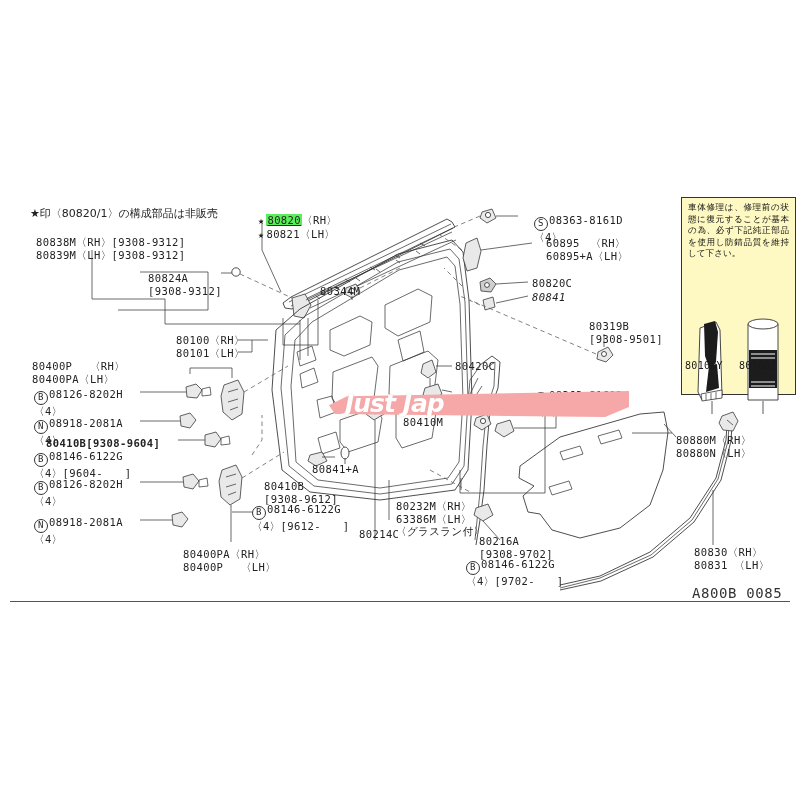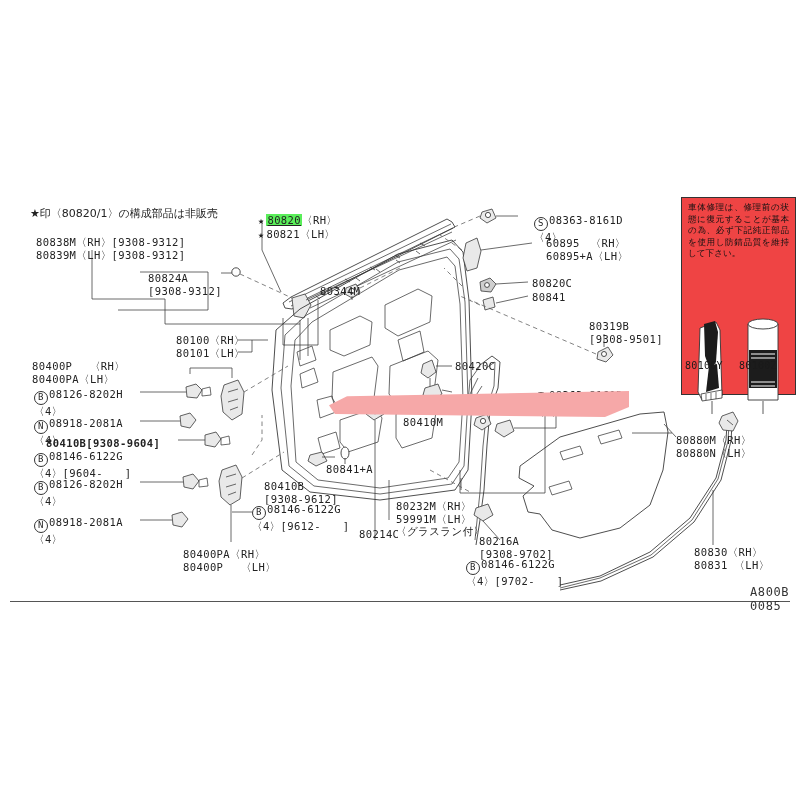--- a/index.html
+++ b/index.html
@@ -12,21 +12,21 @@
   .lbl.jp{font-family:"DejaVu Sans","Liberation Sans",sans-serif;letter-spacing:0px;}
 
   .circ{display:inline-block;width:12px;height:12px;border:1px solid #333;
         border-radius:50%;text-align:center;line-height:11px;font-size:9px;
         vertical-align:-2px;margin-right:1px;}
   .star{font-size:10px;vertical-align:0px;margin-right:2px;}
   .hl{background:#5aee5a;padding:0 1px;text-decoration:underline;}
 
   
   #notebox{position:absolute;left:681px;top:197px;width:113px;height:196px;
-           border:1px solid #333;background:#ef4444;}
+           border:1px solid #333;background:#fef9c3;}
   #notetext{position:absolute;left:6px;top:4px;width:101px;font-size:8.6px;
             line-height:11.6px;letter-spacing:0px;
             font-family:"DejaVu Sans","Liberation Sans",sans-serif;
             text-align:justify;color:#111;}
   .tubelbl{position:absolute;font-size:10px;letter-spacing:0.3px;}
 
   
   #wm{position:absolute;left:329px;top:385px;width:300px;height:36px;
       pointer-events:none;}
   #wmband{position:absolute;left:0;top:6px;width:300px;height:26px;
@@ -34,21 +34,21 @@
           clip-path:polygon(0% 55%,6% 20%,100% 0%,100% 62%,92% 100%,2% 88%);}
   #wmtext{position:absolute;left:16px;top:6px;width:270px;height:26px;
           color:#ffffff;font-style:italic;font-weight:bold;font-size:25px;
           letter-spacing:-1px;line-height:26px;
           font-family:"DejaVu Sans","Liberation Sans",sans-serif;
           text-shadow:0 0 1px rgba(244,150,150,.9);}
 
   
   #botrule{position:absolute;left:10px;top:601px;width:780px;height:0;
            border-top:1px solid #555;}
-  #code{position:absolute;left:750px;top:585px;font-size:12px;letter-spacing:0.6px;color:#333;}
+  #code{position:absolute;left:692px;top:585px;font-size:14px;letter-spacing:0.6px;color:#333;}
 </style>
 </head>
 <body>
 
 <svg id="sheet" viewBox="0 0 800 800">
   <defs>
     <style>
       .ln{stroke:#3a3a3a;stroke-width:0.9;fill:none;}
       .ln2{stroke:#3a3a3a;stroke-width:0.75;fill:none;}
       .dsh{stroke:#5a5a5a;stroke-width:0.75;fill:none;stroke-dasharray:4.5 3.5;}
@@ -257,37 +257,37 @@
 
 <div id="labels-layer">
     <div class="lbl" style="left: 36px; top: 236px; text-align: right;"><div>80838M〈RH〉[9308-9312]</div><div>80839M〈LH〉[9308-9312]</div></div>
     <div class="lbl" style="left: 148px; top: 272px;"><div>80824A</div><div>[9308-9312]</div></div>
     <div class="lbl" style="left: 258px; top: 214px;"><div><span class="star">★</span><span class="hl">80820</span>〈RH〉</div><div><span class="star">★</span>80821〈LH〉</div></div>
     <div class="lbl" style="left: 320px; top: 285px;"><div>80344M</div></div>
     <div class="lbl" style="left: 176px; top: 334px; text-align: center;"><div>80100〈RH〉</div><div>80101〈LH〉</div></div>
     <div class="lbl" style="left: 534px; top: 214px;"><div><span class="circ">S</span>08363-8161D</div><div>〈4〉</div></div>
     <div class="lbl" style="left: 546px; top: 237px;"><div>60895　〈RH〉</div><div>60895+A〈LH〉</div></div>
     <div class="lbl" style="left: 532px; top: 277px;"><div>80820C</div></div>
-    <div class="lbl" style="left: 532px; top: 291px;"><div>80841</div></div>
+    <div class="lbl" style="left: 532px; top: 291px; font-style: italic;"><div>80841</div></div>
     <div class="lbl" style="left: 589px; top: 320px;"><div>80319B</div><div>[9308-9501]</div></div>
     <div class="lbl" style="left: 455px; top: 360px;"><div>80420C</div></div>
     <div class="lbl" style="left: 534px; top: 389px;"><div><span class="circ">S</span>08363-8161D</div><div>〈4〉</div></div>
     <div class="lbl" style="left: 403px; top: 416px;"><div>80410M</div></div>
     <div class="lbl" style="left: 32px; top: 360px;"><div>80400P 　〈RH〉</div><div>80400PA〈LH〉</div></div>
     <div class="lbl" style="left: 34px; top: 388px;"><div><span class="circ">B</span>08126-8202H</div><div>〈4〉</div></div>
     <div class="lbl" style="left: 34px; top: 417px;"><div><span class="circ">N</span>08918-2081A</div><div>〈4〉</div></div>
     <div class="lbl" style="left: 46px; top: 437px; font-weight: bold;"><div>80410B[9308-9604]</div></div>
     <div class="lbl" style="left: 34px; top: 450px;"><div><span class="circ">B</span>08146-6122G</div><div>〈4〉[9604-　　]</div></div>
     <div class="lbl" style="left: 34px; top: 478px;"><div><span class="circ">B</span>08126-8202H</div><div>〈4〉</div></div>
     <div class="lbl" style="left: 34px; top: 516px;"><div><span class="circ">N</span>08918-2081A</div><div>〈4〉</div></div>
     <div class="lbl" style="left: 183px; top: 542px; margin-top: 6px;"><div>80400PA〈RH〉</div><div>80400P 　〈LH〉</div></div>
     <div class="lbl" style="left: 264px; top: 480px;"><div>80410B</div><div>[9308-9612]</div></div>
     <div class="lbl" style="left: 252px; top: 503px;"><div><span class="circ">B</span>08146-6122G</div><div>〈4〉[9612-　　]</div></div>
-    <div class="lbl" style="left: 326px; top: 463px;"><div>80841+A</div></div>
-    <div class="lbl" style="left: 396px; top: 500px;"><div>80232M〈RH〉</div><div>59991M〈LH〉</div><div>〈グラスラン付〉</div></div>
+    <div class="lbl" style="left: 312px; top: 463px;"><div>80841+A</div></div>
+    <div class="lbl" style="left: 396px; top: 500px;"><div>80232M〈RH〉</div><div>63386M〈LH〉</div><div>〈グラスラン付〉</div></div>
     <div class="lbl" style="left: 359px; top: 528px; text-align: center;"><div>80214C</div></div>
     <div class="lbl" style="left: 479px; top: 535px;"><div>80216A</div><div>[9308-9702]</div></div>
     <div class="lbl" style="left: 466px; top: 558px;"><div><span class="circ">B</span>08146-6122G</div><div>〈4〉[9702-　　]</div></div>
     <div class="lbl" style="left: 676px; top: 434px;"><div>80880M〈RH〉</div><div>80880N〈LH〉</div></div>
     <div class="lbl" style="left: 694px; top: 546px;"><div>80830〈RH〉</div><div>80831 〈LH〉</div></div>
   </div>
 
 <div id="notebox">
   <div id="notetext">車体修理は、修理前の状態に復元することが基本の為、必ず下記純正部品を使用し防錆品質を維持して下さい。</div>
   <svg viewBox="0 0 113 120" style="position:absolute;left:0;top:112px;width:113px;height:120px;">
@@ -308,16 +308,17 @@
       <path d="M30,91 L30,104" stroke="#333" stroke-width="0.8" fill="none"></path>
       <path d="M81,91 L81,104" stroke="#333" stroke-width="0.8" fill="none"></path>
     </g>
   </svg>
   <div class="tubelbl" style="left:3px;top:162px;">80100Y</div>
   <div class="tubelbl" style="left:57px;top:162px;">80100Z</div>
 </div>
 
 <div id="wm">
   <div id="wmband"></div>
+  <div id="wmtext">Just Jap</div>
 </div>
 
 <div id="botrule"></div>
 <div id="code">A800B 0085</div>
 
 </body></html>

